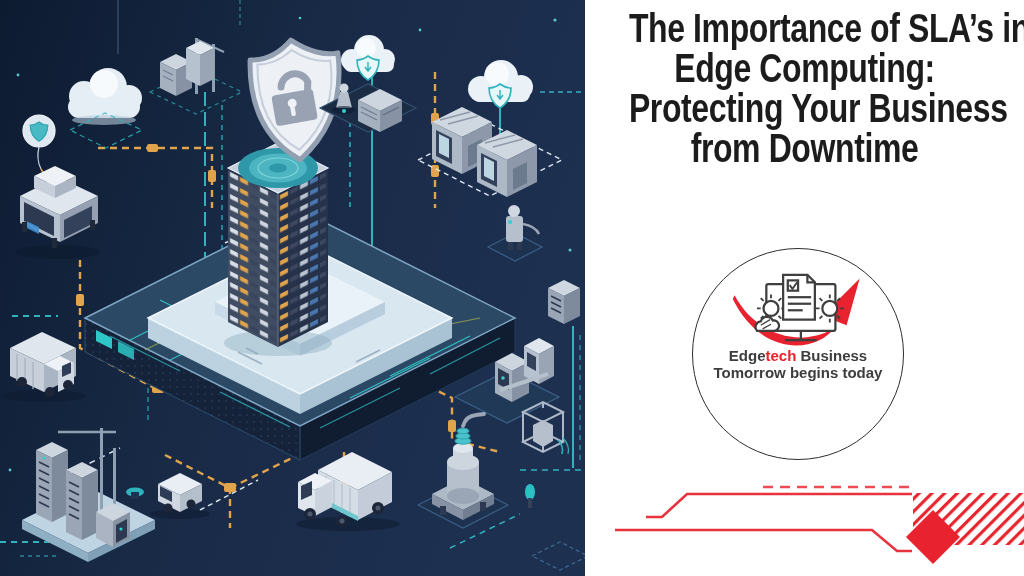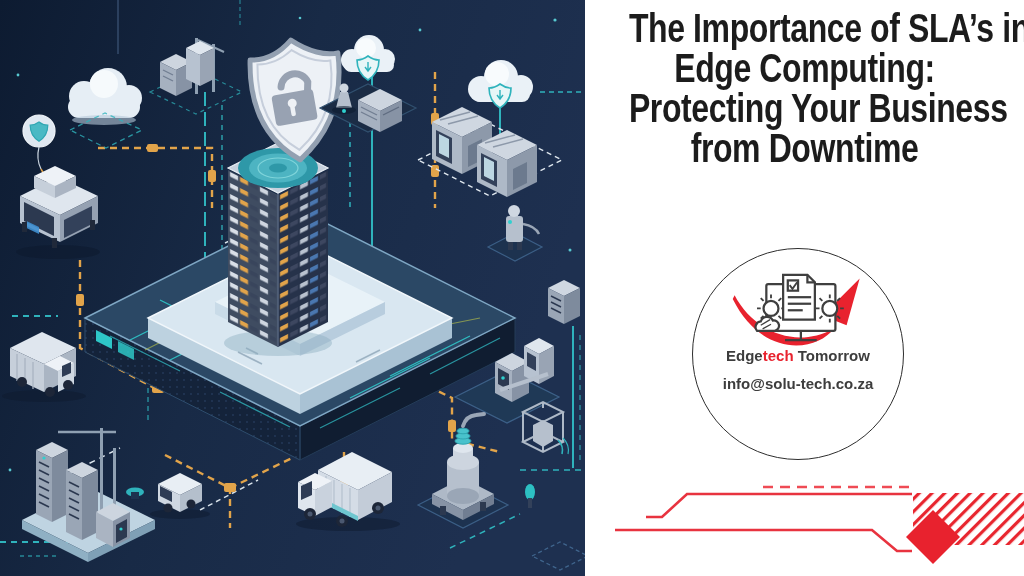--- a/index.html
+++ b/index.html
@@ -539,24 +539,24 @@
             </g>
             <g>
               <path d="M30,64 a6,6 0 0 1 4,-10 a7,7 0 0 1 13,-1 a5,5 0 0 1 2,11 Z" fill="#ffffff"></path>
               <path d="M34,58 l10,-6 M36,62 l9,-5" stroke-width="1.4"></path>
             </g>
           </g>
         </svg>
       </div>
       <div class="logo-text">
         <div>
-          <span>Edge</span><span class="accent">tech</span><span> Tomorrow</span>
+          <span>Edge</span><span class="accent">tech</span><span> Business</span>
         </div>
+        <div>Tomorrow begins today</div>
         <div class="gap"></div>
-        <div>info@solu-tech.co.za</div>
       </div>
     </div>
 
     <div class="decor">
       <svg width="439" height="120" viewBox="0 0 439 120" xmlns="http://www.w3.org/2000/svg">
         <defs>
           <pattern id="hatch" patternUnits="userSpaceOnUse" width="9" height="9" patternTransform="rotate(45)">
             <rect width="9" height="9" fill="#ffffff"></rect>
             <rect width="3.2" height="9" fill="#e8262f"></rect>
           </pattern>

